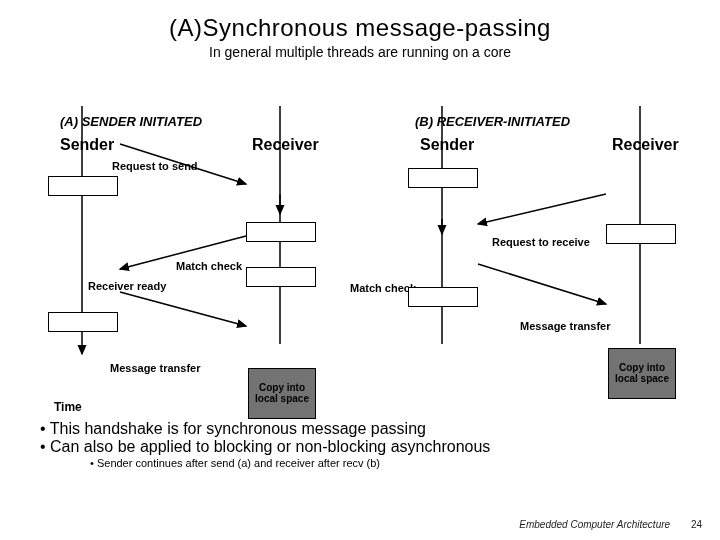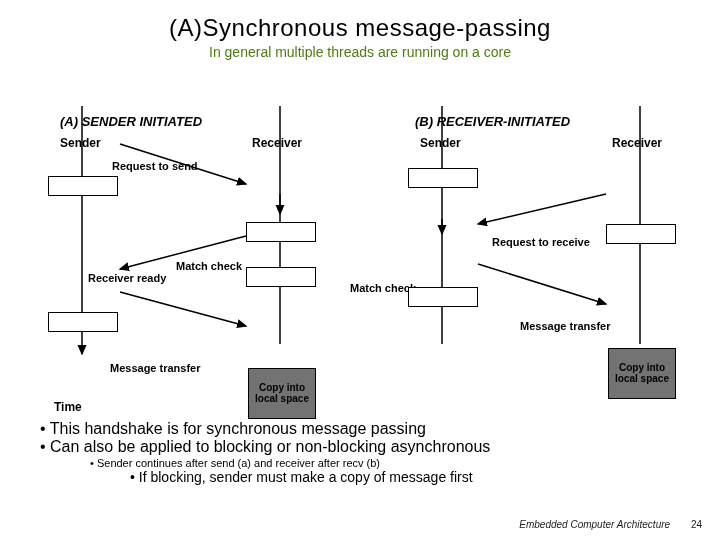--- a/index.html
+++ b/index.html
@@ -15,32 +15,32 @@
   .title {
     text-align: center;
     font-size: 24px;
     font-weight: normal;
     margin-top: 14px;
     letter-spacing: 0.5px;
   }
   .subtitle {
     text-align: center;
     font-size: 14px;
-    color: #4d7c0f;
+    color: #000000;
     margin-top: 2px;
   }
   .diagram-area {
     position: relative;
     width: 100%;
     height: 320px;
     margin-top: 4px;
   }
   .abs { position: absolute; font-family: Arial, Helvetica, sans-serif; margin-top: 48px; }
   .section-head { font-weight: bold; font-style: italic; font-size: 13px; }
-  .role { font-weight: bold; font-size: 12px; }
+  .role { font-weight: bold; font-size: 16px; }
   .label { font-weight: bold; font-size: 11px; }
   .box {
     border: 1.5px solid #000;
     background: #fff;
     width: 68px;
     height: 18px;
   }
   .box-txt {
     border: 1.5px solid #000;
     background: #737373;
@@ -114,21 +114,21 @@
   <div class="abs role" style="left:60px;top:24px">Sender</div>
   <div class="abs role" style="left:252px;top:24px">Receiver</div>
 
   <div class="abs label" style="left:112px;top:48px">Request to send</div>
   <div class="abs box" style="left:48px;top:64px"></div>
   <div class="abs box" style="left:246px;top:110px"></div>
 
   <div class="abs label" style="left:176px;top:148px">Match check</div>
   <div class="abs box" style="left:246px;top:155px"></div>
 
-  <div class="abs label" style="left:88px;top:160px">Receiver ready</div>
+  <div class="abs label" style="left:88px;top:168px">Receiver ready</div>
   <div class="abs box" style="left:48px;top:200px"></div>
 
   <div class="abs label" style="left:110px;top:250px">Message transfer</div>
   <div class="abs box-txt" style="left:248px;top:256px">Copy into local space</div>
 
   <div class="abs role" style="left:54px;top:288px;font-size:12px">Time</div>
 
   <div class="abs section-head" style="left:415px;top:2px">(B) RECEIVER-INITIATED</div>
   <div class="abs role" style="left:420px;top:24px">Sender</div>
   <div class="abs role" style="left:612px;top:24px">Receiver</div>
@@ -143,20 +143,19 @@
   <div class="abs label" style="left:520px;top:208px">Message transfer</div>
   <div class="abs box-txt" style="left:608px;top:236px">Copy into local space</div>
 
 </div>
 
 <div class="bullets">
   <ul>
     <li class="b1">This handshake is for synchronous message passing</li>
     <li class="b1">Can also be applied to blocking or non-blocking asynchronous</li>
     <li class="b1 sub">Sender continues after send (a) and receiver after recv (b)</li>
-    <li class="b1 sub2">If blocking, sender must make a copy of message first</li>
   </ul>
 </div>
 
 <div class="footer">
   <span>Embedded Computer Architecture</span>
   <span class="pg">24</span>
 </div>
 
 </body></html>

